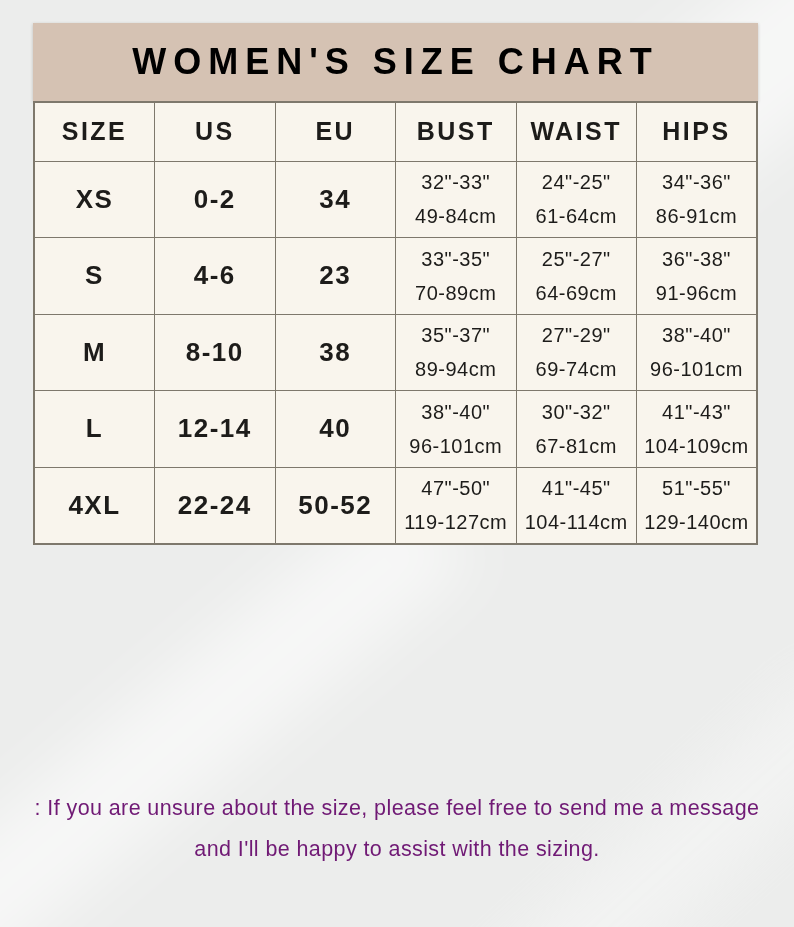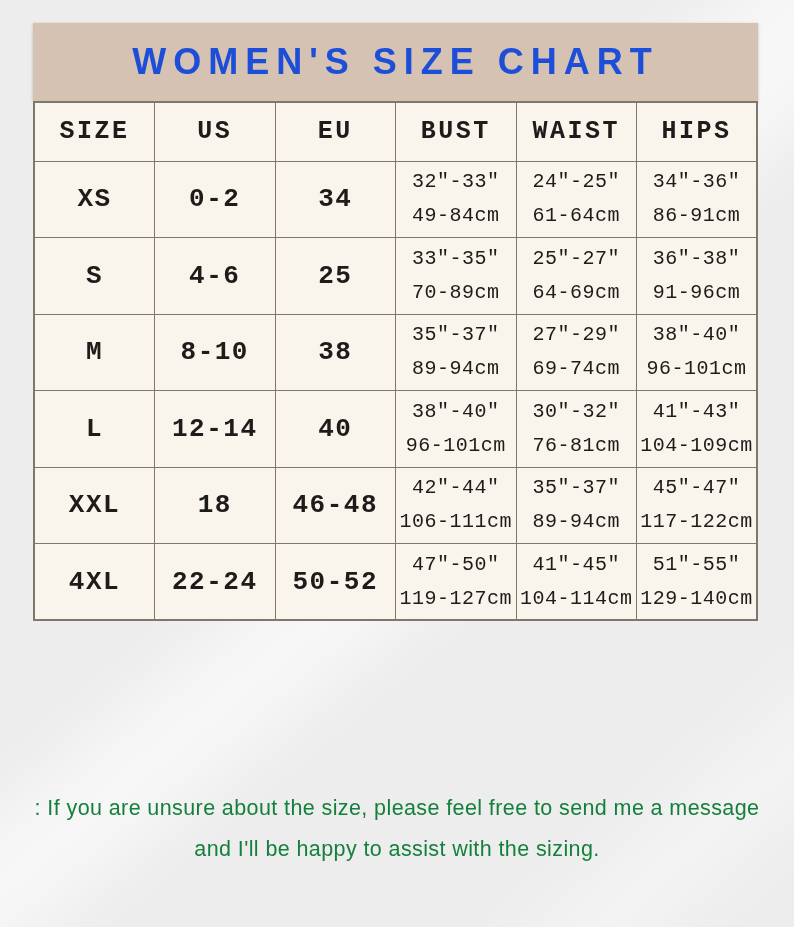--- a/index.html
+++ b/index.html
@@ -40,37 +40,36 @@
     background: #d5c2b3;
     display: flex;
     align-items: center;
     justify-content: center;
     box-shadow: 0 1px 3px rgba(60,50,40,0.25);
   }
   .title-band h1 {
     font-size: 36px;
     font-weight: 700;
     letter-spacing: 7px;
-    color: #1d4ed8;
+    color: #000000;
     white-space: nowrap;
   }
 
   table.size-chart {
     width: 725px;
     table-layout: fixed;
     border-collapse: collapse;
     background: #f9f5ed;
     border: 2px solid #7e786c;
   }
   table.size-chart th,
   table.size-chart td {
     border: 1.5px solid #7e786c;
     text-align: center;
     vertical-align: middle;
-    font-family: Liberation Mono, monospace;
   }
   table.size-chart thead th {
     height: 59px;
     font-size: 25px;
     font-weight: 600;
     letter-spacing: 2.5px;
     color: #1d1c1a;
   }
   table.size-chart tbody td {
     height: 76.5px;
@@ -94,21 +93,21 @@
     position: absolute;
     left: 50%;
     transform: translateX(-50%);
     top: 788px;
     width: 748px;
     text-align: center;
     font-size: 21.5px;
     font-weight: 500;
     letter-spacing: 0.4px;
     line-height: 41px;
-    color: #15803d;
+    color: #701a75;
   }
 </style>
 </head>
 <body>
 
 <div class="bg-streak s1"></div>
 <div class="bg-streak s2"></div>
 <div class="bg-streak s3"></div>
 
 <div class="sheet">
@@ -141,21 +140,21 @@
       <div class="cm">61-64cm</div>
     </td>
     <td class="measure">
       <div class="in">34"-36"</div>
       <div class="cm">86-91cm</div>
     </td>
   </tr>
         <tr>
     <td class="plain">S</td>
     <td class="plain">4-6</td>
-    <td class="plain">25</td>
+    <td class="plain">23</td>
     <td class="measure">
       <div class="in">33"-35"</div>
       <div class="cm">70-89cm</div>
     </td>
     <td class="measure">
       <div class="in">25"-27"</div>
       <div class="cm">64-69cm</div>
     </td>
     <td class="measure">
       <div class="in">36"-38"</div>
@@ -182,42 +181,25 @@
         <tr>
     <td class="plain">L</td>
     <td class="plain">12-14</td>
     <td class="plain">40</td>
     <td class="measure">
       <div class="in">38"-40"</div>
       <div class="cm">96-101cm</div>
     </td>
     <td class="measure">
       <div class="in">30"-32"</div>
-      <div class="cm">76-81cm</div>
+      <div class="cm">67-81cm</div>
     </td>
     <td class="measure">
       <div class="in">41"-43"</div>
       <div class="cm">104-109cm</div>
-    </td>
-  </tr>
-        <tr>
-    <td class="plain">XXL</td>
-    <td class="plain">18</td>
-    <td class="plain">46-48</td>
-    <td class="measure">
-      <div class="in">42"-44"</div>
-      <div class="cm">106-111cm</div>
-    </td>
-    <td class="measure">
-      <div class="in">35"-37"</div>
-      <div class="cm">89-94cm</div>
-    </td>
-    <td class="measure">
-      <div class="in">45"-47"</div>
-      <div class="cm">117-122cm</div>
     </td>
   </tr>
         <tr>
     <td class="plain">4XL</td>
     <td class="plain">22-24</td>
     <td class="plain">50-52</td>
     <td class="measure">
       <div class="in">47"-50"</div>
       <div class="cm">119-127cm</div>
     </td>

